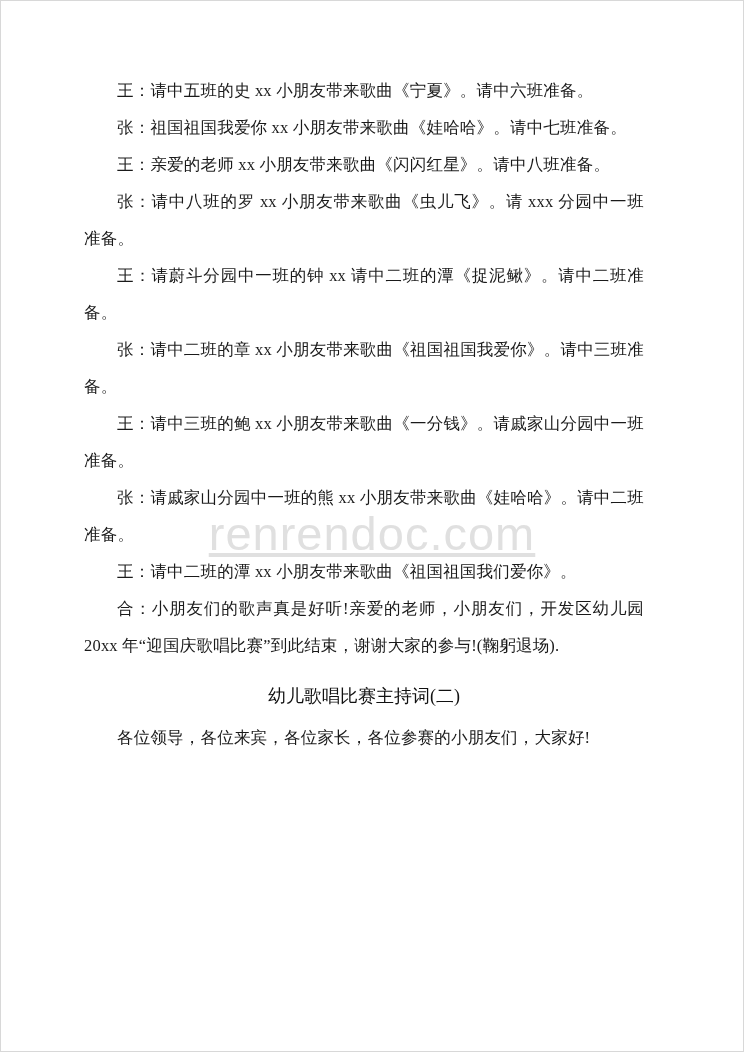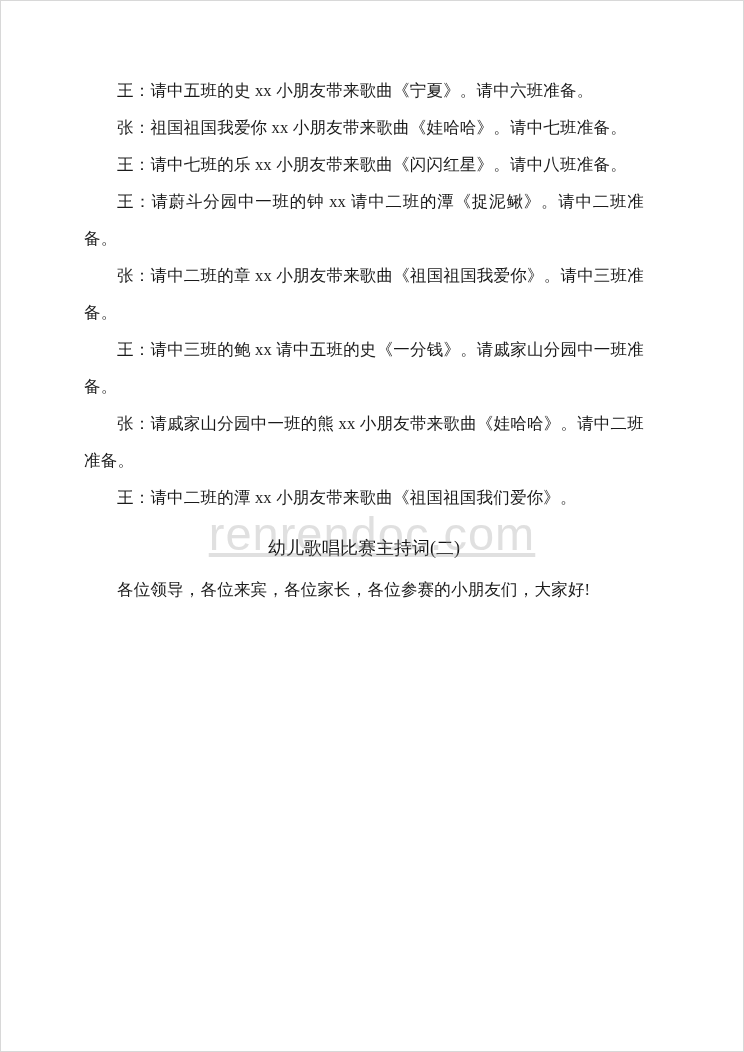--- a/index.html
+++ b/index.html
@@ -77,26 +77,28 @@
 </head>
 <body>
 
 <div class="page">
 
   <div class="page-border"></div>
 
   <div class="content">
     <p class="para">王：请中五班的史 xx 小朋友带来歌曲《宁夏》。请中六班准备。</p>
     <p class="para">张：祖国祖国我爱你 xx 小朋友带来歌曲《娃哈哈》。请中七班准备。</p>
-    <p class="para">王：请中七班的乐 xx 小朋友带来歌曲《闪闪红星》。请中八班准备。</p>
+    <p class="para">王：亲爱的老师 xx 小朋友带来歌曲《闪闪红星》。请中八班准备。</p>
+    <p class="para">张：请中八班的罗 xx 小朋友带来歌曲《虫儿飞》。请 xxx 分园中一班准备。</p>
     <p class="para">王：请蔚斗分园中一班的钟 xx 请中二班的潭《捉泥鳅》。请中二班准备。</p>
     <p class="para">张：请中二班的章 xx 小朋友带来歌曲《祖国祖国我爱你》。请中三班准备。</p>
-    <p class="para">王：请中三班的鲍 xx 请中五班的史《一分钱》。请戚家山分园中一班准备。</p>
+    <p class="para">王：请中三班的鲍 xx 小朋友带来歌曲《一分钱》。请戚家山分园中一班准备。</p>
     <p class="para">张：请戚家山分园中一班的熊 xx 小朋友带来歌曲《娃哈哈》。请中二班准备。</p>
     <p class="para">王：请中二班的潭 xx 小朋友带来歌曲《祖国祖国我们爱你》。</p>
+    <p class="para">合：小朋友们的歌声真是好听!亲爱的老师，小朋友们，开发区幼儿园 20xx 年“迎国庆歌唱比赛”到此结束，谢谢大家的参与!(鞠躬退场).</p>
     <p class="heading">幼儿歌唱比赛主持词(二)</p>
     <p class="para">各位领导，各位来宾，各位家长，各位参赛的小朋友们，大家好!</p>
   </div>
 
   <div class="watermark">
     <span>renrendoc.com</span>
   </div>
 
 </div>
 

